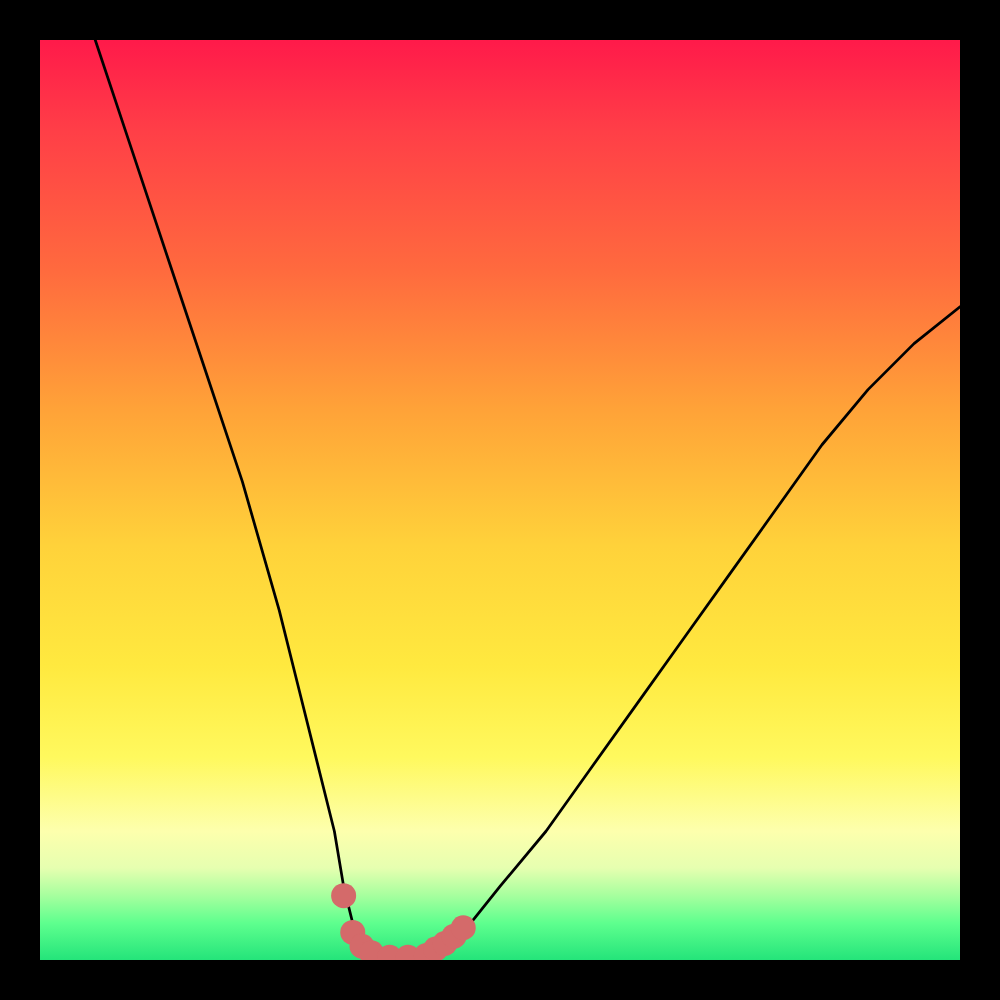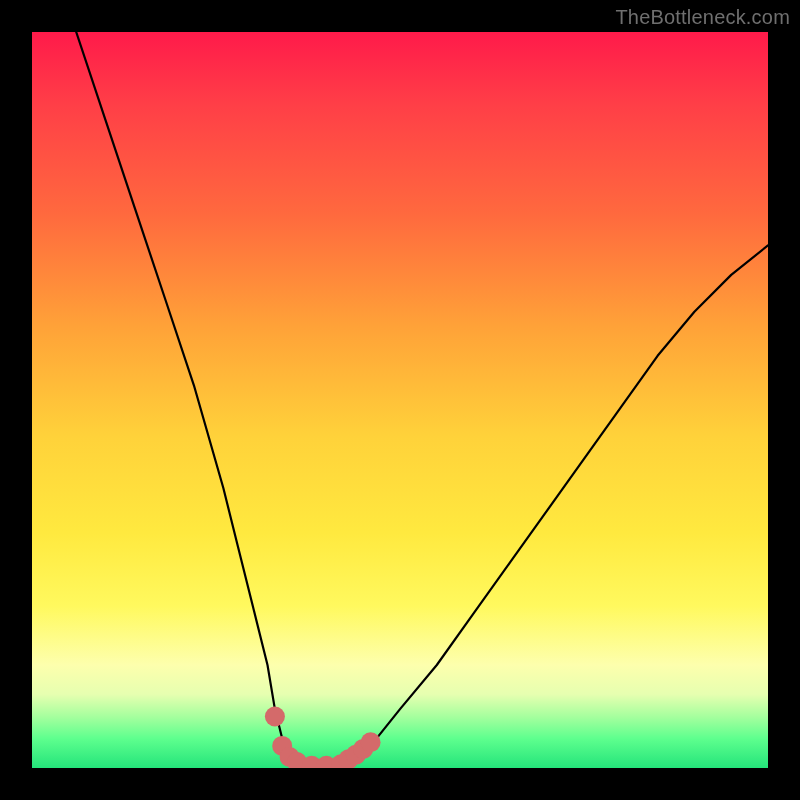--- a/index.html
+++ b/index.html
@@ -58,21 +58,20 @@
     left: 0;
     width: 736px;
     height: 736px;
   }
 </style>
 </head>
 <body>
 
 <div class="frame">
 
-  <div class="watermark">TheBottleneck.com</div>
 
   <div class="plot-area">
     <svg class="curve" viewBox="0 0 736 736" preserveAspectRatio="none">
       <path id="curve-path" fill="none" stroke="#000000" stroke-width="2.2" stroke-linecap="round" stroke-linejoin="round" d="M44.2 0.0 L73.6 88.3 L103.0 176.6 L132.5 265.0 L161.9 353.3 L191.4 456.3 L206.1 515.2 L220.8 574.1 L235.5 633.0 L242.9 677.1 L250.2 706.6 L265.0 728.6 L279.7 736.0 L294.4 736.0 L309.1 736.0 L323.8 728.6 L338.6 713.9 L368.0 677.1 L404.8 633.0 L441.6 581.4 L478.4 529.9 L515.2 478.4 L552.0 426.9 L588.8 375.4 L625.6 323.8 L662.4 279.7 L699.2 242.9 L736.0 213.4"></path>
       <g id="marker-group">
           <circle cx="242.9" cy="684.5" r="10" fill="#d46a6a"></circle>
           <circle cx="250.2" cy="713.9" r="10" fill="#d46a6a"></circle>
           <circle cx="257.6" cy="725.0" r="10" fill="#d46a6a"></circle>
           <circle cx="265.0" cy="730.1" r="10" fill="#d46a6a"></circle>
           <circle cx="279.7" cy="733.8" r="10" fill="#d46a6a"></circle>

